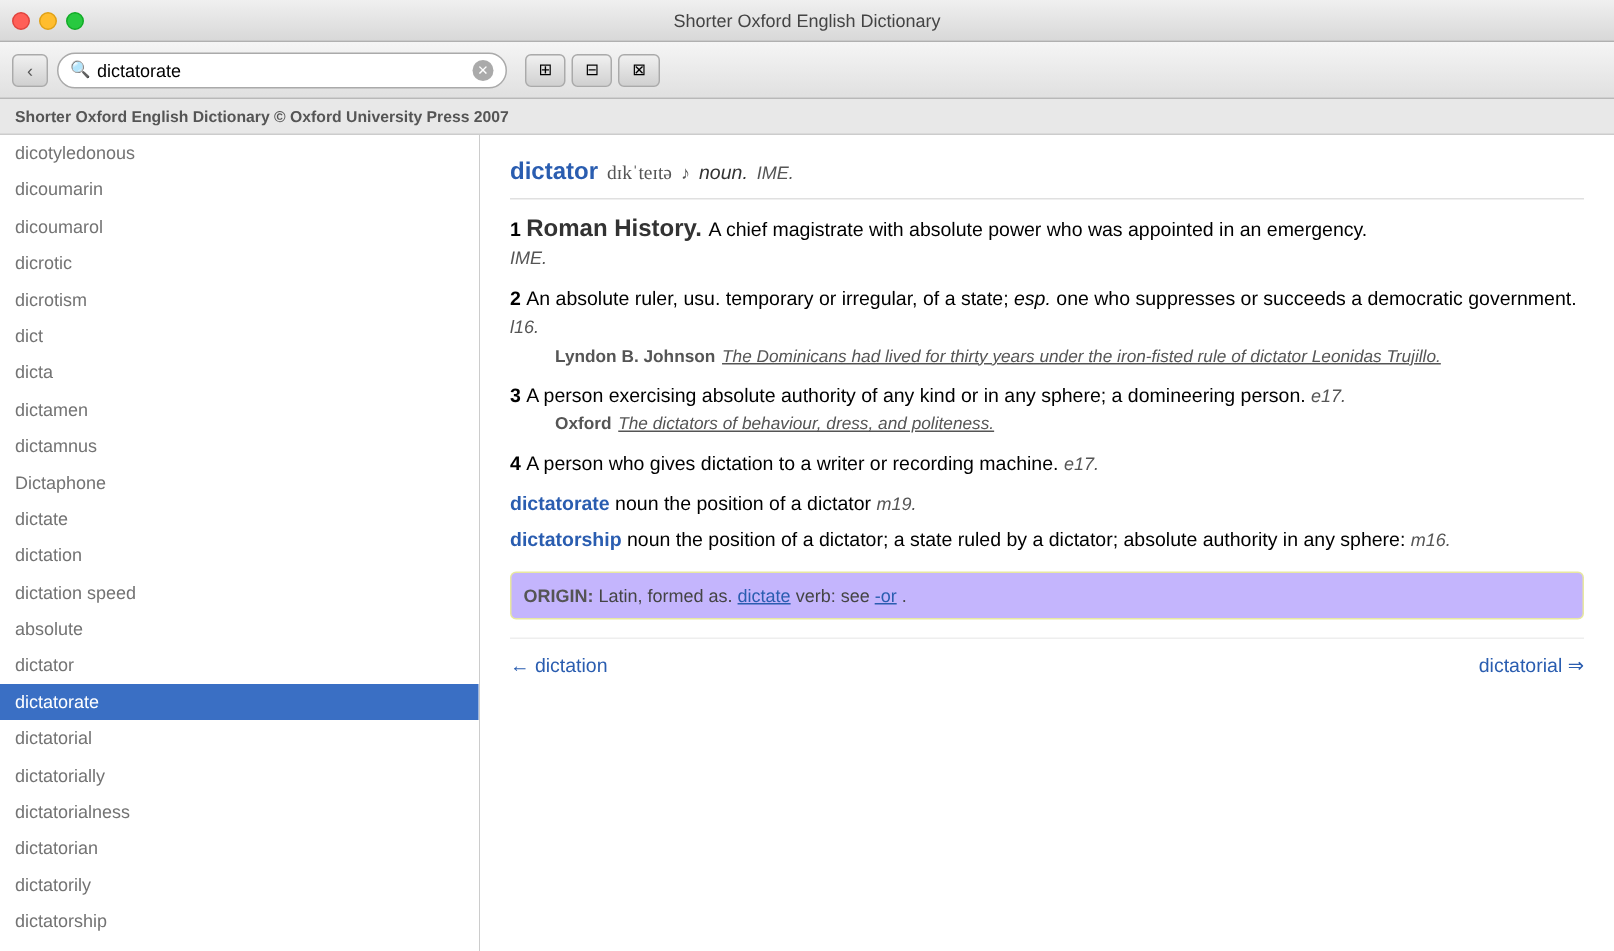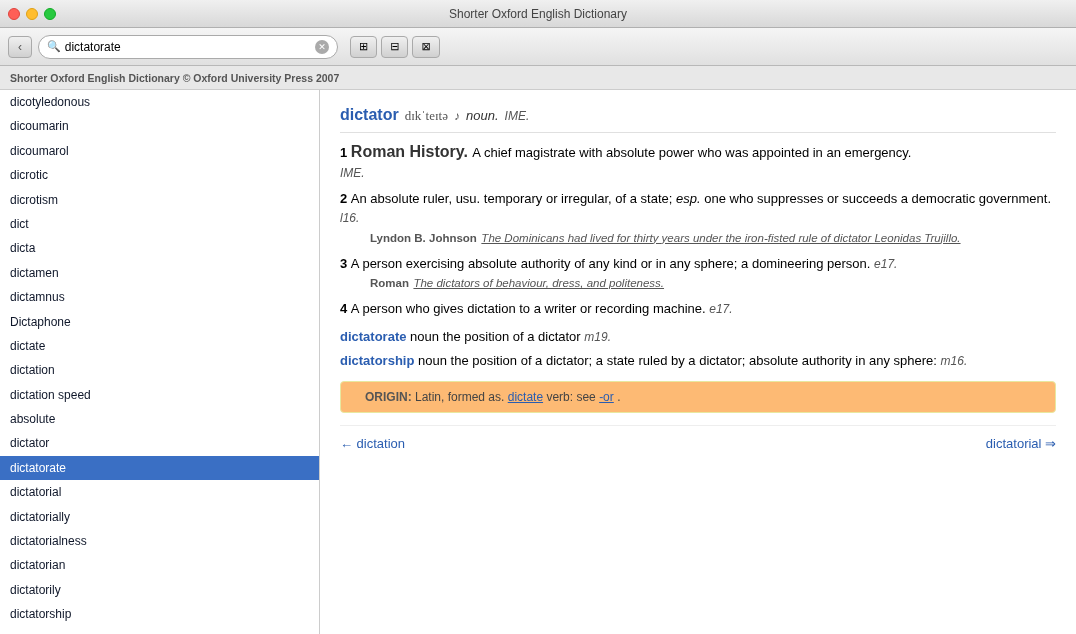--- a/index.html
+++ b/index.html
@@ -117,21 +117,21 @@
       overflow-y: auto;
       overflow-x: hidden;
     }
     #sidebar::-webkit-scrollbar { width: 8px; }
     #sidebar::-webkit-scrollbar-track { background: #f0f0f0; }
     #sidebar::-webkit-scrollbar-thumb { background: #b0b0b0; border-radius: 4px; }
 
     .sidebar-item {
       padding: 2px 10px;
       font-size: 12px;
-      color: #0f172a;
+      color: #737373;
       cursor: pointer;
       white-space: nowrap;
       line-height: 1.7;
     }
     .sidebar-item.selected {
       background: #3a6fc4;
       color: white;
     }
 
     
@@ -164,24 +164,24 @@
     .citation-author { font-weight: bold; font-size: 11.5px; color: #555; margin-left: 30px; }
     .citation-text { font-style: italic; font-size: 11.5px; color: #555; text-decoration: underline; }
 
     .sub-entry { margin-bottom: 6px; }
     .sub-entry .headword { font-weight: bold; color: #2a5db0; font-size: 13px; }
     .sub-entry .pos { font-size: 13px; }
     .sub-entry .def { font-size: 13px; }
     .sub-entry .label { font-style: italic; font-size: 12px; color: #555; }
 
     .origin-box {
-      background: #fdba74;
+      background: #c4b5fd;
       border: 1px solid #e8e8a0;
       border-radius: 4px;
-      padding: 8px 24px;
+      padding: 8px 8px;
       font-size: 12px;
       margin: 12px 0;
       color: #444;
     }
     .origin-label { font-weight: bold; color: #555; }
     .origin-link { color: #2a5db0; text-decoration: underline; cursor: pointer; }
 
     .nav-footer {
       display: flex;
       justify-content: space-between;
@@ -274,21 +274,21 @@
       <span class="def-text">An absolute ruler, usu. temporary or irregular, of a state; <em>esp.</em> one who suppresses or succeeds a democratic government. <span class="def-italic">l16.</span></span>
       <br>
       <span class="citation-author">Lyndon B. Johnson</span>
       <span class="citation-text"> The Dominicans had lived for thirty years under the iron-fisted rule of dictator Leonidas Trujillo.</span>
     </div>
 
     <div class="def-block">
       <span class="def-num">3 </span>
       <span class="def-text">A person exercising absolute authority of any kind or in any sphere; a domineering person. <span class="def-italic">e17.</span></span>
       <br>
-      <span class="citation-author">Roman</span>
+      <span class="citation-author">Oxford</span>
       <span class="citation-text"> The dictators of behaviour, dress, and politeness.</span>
     </div>
 
     <div class="def-block">
       <span class="def-num">4 </span>
       <span class="def-text">A person who gives dictation to a writer or recording machine. <span class="def-italic">e17.</span></span>
     </div>
 
     <div class="sub-entry">
       <span class="headword">dictatorate </span>

